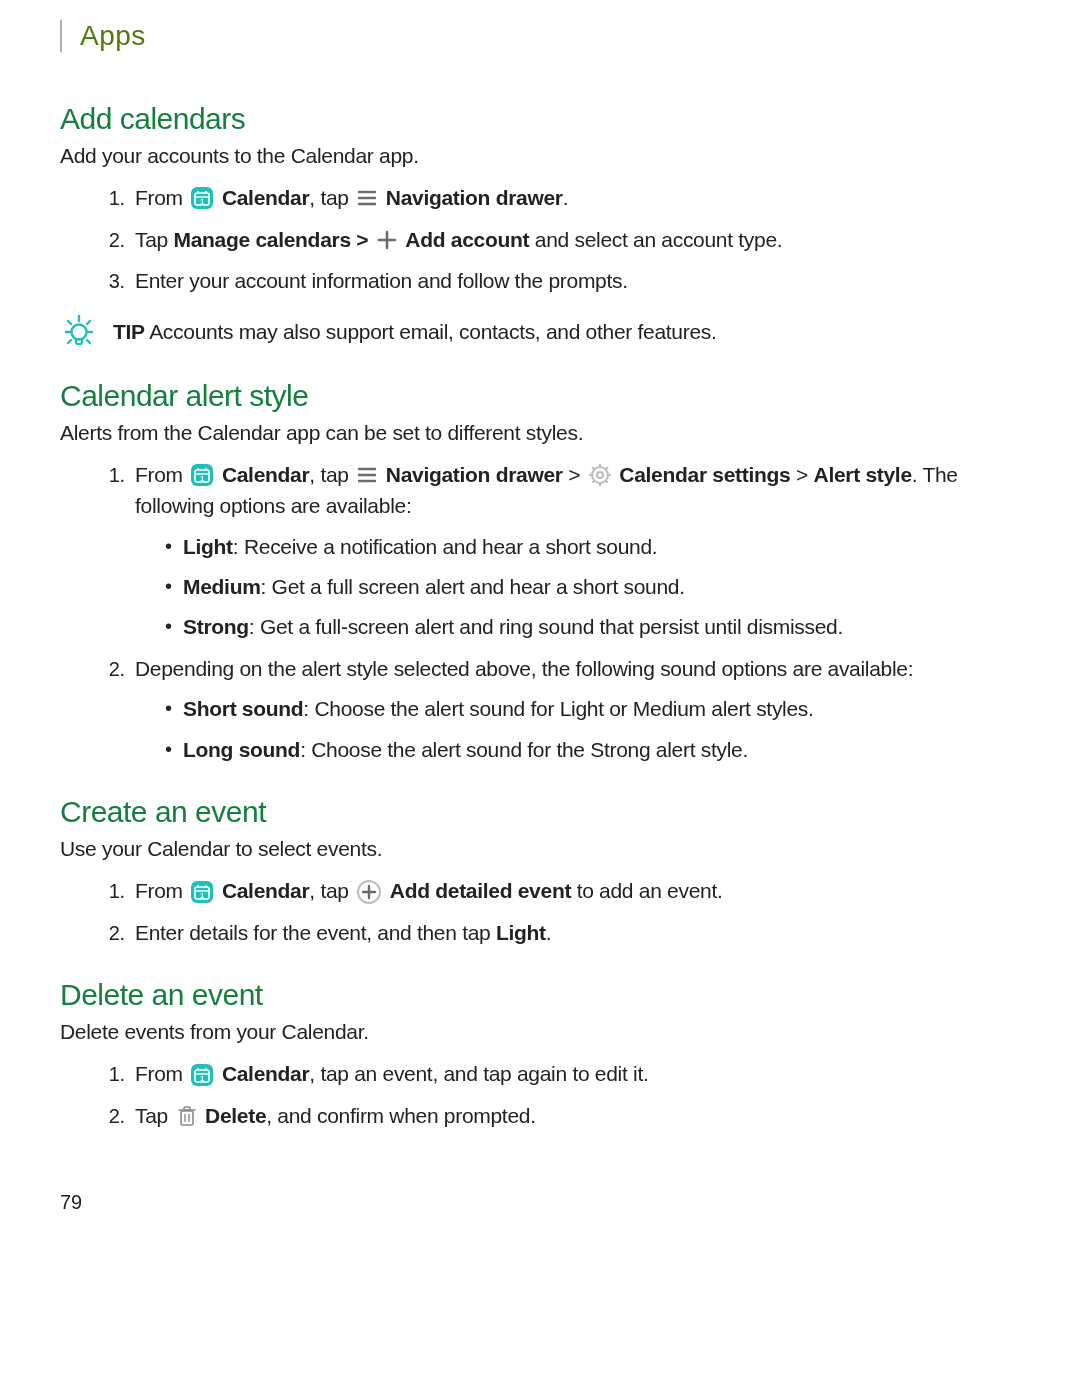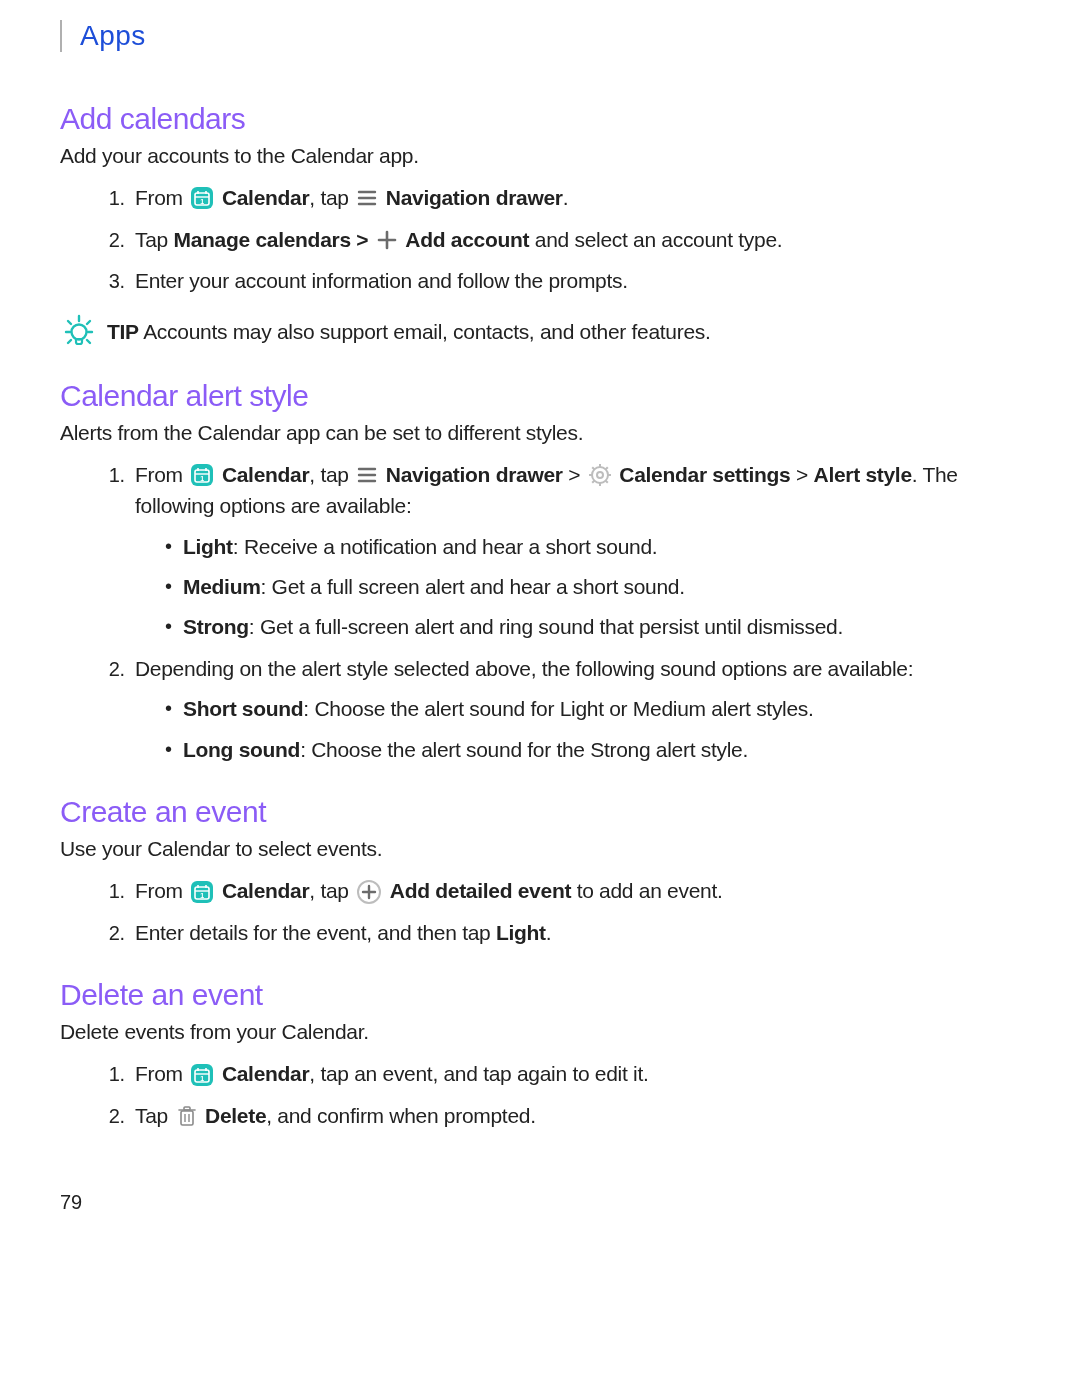--- a/index.html
+++ b/index.html
@@ -11,30 +11,30 @@
     color: #222;
     width: 1080px;
   }
   .page {
     padding: 20px 60px 30px 60px;
   }
   .breadcrumb {
     border-left: 2px solid #b0b0b0;
     padding-left: 18px;
     font-size: 28px;
-    color: #1d4ed8;
+    color: #4d7c0f;
     font-weight: 400;
     letter-spacing: 0.5px;
     margin-bottom: 50px;
   }
   h2 {
     font-size: 30px;
     font-weight: 500;
     margin: 30px 0 8px 0;
-    color: #8b5cf6;
+    color: #15803d;
     letter-spacing: -0.5px;
   }
   .intro {
     font-size: 21px;
     margin: 0 0 14px 0;
     letter-spacing: -0.3px;
   }
   ol {
     margin: 0 0 18px 0;
     padding-left: 70px;
@@ -62,21 +62,21 @@
     content: "•";
     position: absolute;
     left: 0;
     top: 0;
     font-size: 20px;
   }
   .b { font-weight: 700; }
   .tip-row {
     display: flex;
     align-items: center;
-    gap: 9px;
+    gap: 15px;
     margin: 6px 0 28px 0;
     font-size: 21px;
     letter-spacing: -0.3px;
   }
   .inline-icon {
     display: inline-flex;
     vertical-align: middle;
     margin: 0 2px;
     position: relative;
     top: -1px;

